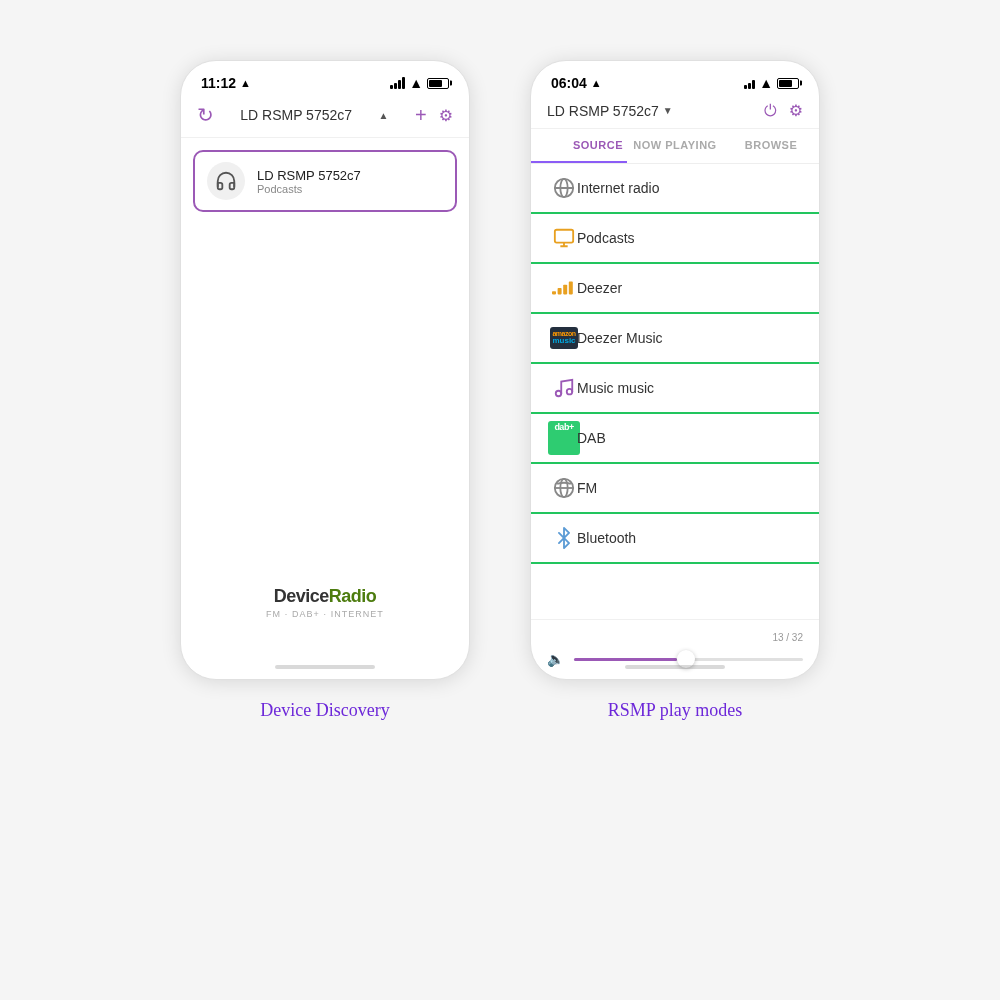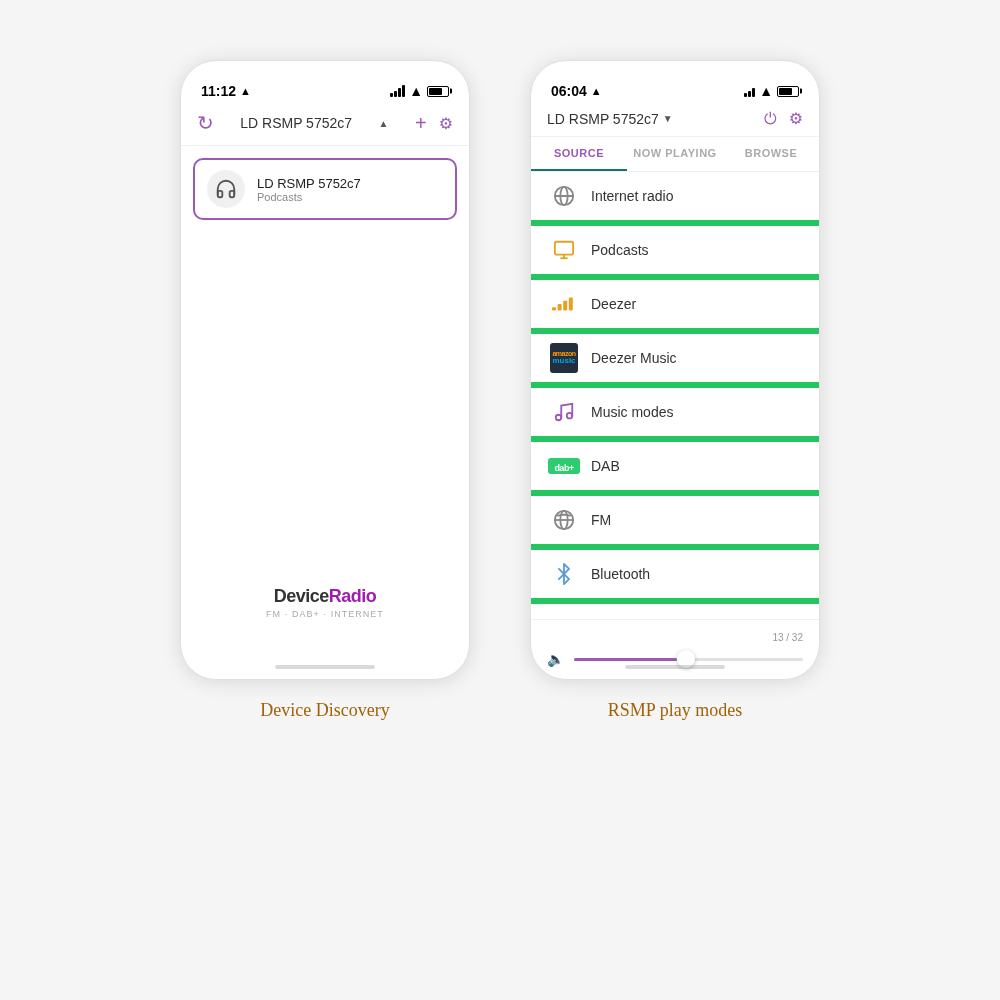--- a/index.html
+++ b/index.html
@@ -50,21 +50,21 @@
     }
     .phone-frame-right {
       width: 290px;
       height: 620px;
     }
     
     .status-bar {
       display: flex;
       justify-content: space-between;
       align-items: center;
-      padding: 22px 20px 6px 20px;
+      padding: 14px 20px 6px 20px;
       font-size: 12px;
       font-weight: 600;
     }
     .status-time {
       font-size: 14px;
       font-weight: 700;
       color: #000;
     }
     .status-icons {
       display: flex;
@@ -182,21 +182,21 @@
     .logo-text {
       font-size: 18px;
       letter-spacing: -0.5px;
     }
     .logo-text .smart {
       font-weight: 700;
       color: #333;
     }
     .logo-text .radio {
       font-weight: 700;
-      color: #a21caf;
+      color: #4d7c0f;
     }
     .logo-sub {
       font-size: 9px;
       color: #aaa;
       letter-spacing: 1px;
       margin-top: 2px;
     }
     .home-indicator {
       position: absolute;
       bottom: 10px;
@@ -243,33 +243,33 @@
       text-align: center;
       padding: 10px 4px;
       font-size: 11px;
       font-weight: 600;
       color: #aaa;
       letter-spacing: 0.5px;
       cursor: pointer;
     }
     .tab-item.active {
       color: #9b59b6;
-      border-bottom: 2px solid #0f766e;
+      border-bottom: 2px solid #8b5cf6;
+      text-align: right;
     }
     
     .source-list {
       flex: 1;
       overflow: hidden;
     }
     .source-item {
       display: flex;
       align-items: center;
       padding: 11px 20px;
-      border-bottom: 6px solid #22c55e;
-      gap: 14px;
+      border-bottom: 2px solid #22c55e;
       cursor: pointer;
     }
     .source-icon {
       width: 26px;
       height: 26px;
       display: flex;
       align-items: center;
       justify-content: center;
       font-size: 18px;
       flex-shrink: 0;
@@ -324,62 +324,62 @@
       box-shadow: 0 1px 4px rgba(0,0,0,0.25);
       position: absolute;
       top: 50%;
       left: 45%;
       transform: translateY(-50%);
     }
     
     .caption {
       font-size: 18px;
       font-weight: 500;
-      color: #a16207;
+      color: #6d28d9;
       text-align: center;
       font-family: 'Georgia', serif;
     }
     
     .internet-radio-icon {
       color: #888;
     }
     .amazon-icon {
       background: #232f3e;
       border-radius: 3px;
       padding: 1px 3px;
       font-size: 9px;
       color: #ff9900;
       font-weight: 700;
       display: flex;
       flex-direction: column;
       align-items: center;
       line-height: 1.1;
       width: 28px;
-      height: 30px;
+      height: 22px;
       justify-content: center;
     }
     .spotify-icon {
       color: #1db954;
       font-size: 22px;
     }
     .music-player-icon {
       color: #9b59b6;
     }
     .dab-icon {
       background: #2ecc71;
       border-radius: 3px;
       padding: 1px 12px;
       font-size: 9px;
       color: white;
       font-weight: 700;
       display: flex;
-      align-items: flex-end;
+      align-items: flex-start;
       justify-content: center;
       width: 32px;
-      height: 16px;
+      height: 34px;
     }
     .fm-icon {
       color: #888;
     }
     .bluetooth-icon {
       color: #5b9bd5;
     }
   </style>
 </head>
 <body>
@@ -535,21 +535,21 @@
 
 
           <div class="source-item">
             <div class="source-icon music-player-icon">
               <svg width="22" height="22" viewBox="0 0 24 24" fill="none" stroke="#9b59b6" stroke-width="2" stroke-linecap="round">
                 <path d="M9 18V5l12-2v13"></path>
                 <circle cx="6" cy="18" r="3"></circle>
                 <circle cx="18" cy="16" r="3"></circle>
               </svg>
             </div>
-            <span class="source-label">Music modes</span>
+            <span class="source-label">Music music</span>
           </div>
 
           <div class="source-item">
             <div class="source-icon">
               <div class="dab-icon">
                 <span style="font-size:9px;font-weight:900;letter-spacing:-0.5px;">dab+</span>
               </div>
             </div>
             <span class="source-label">DAB</span>
           </div>

